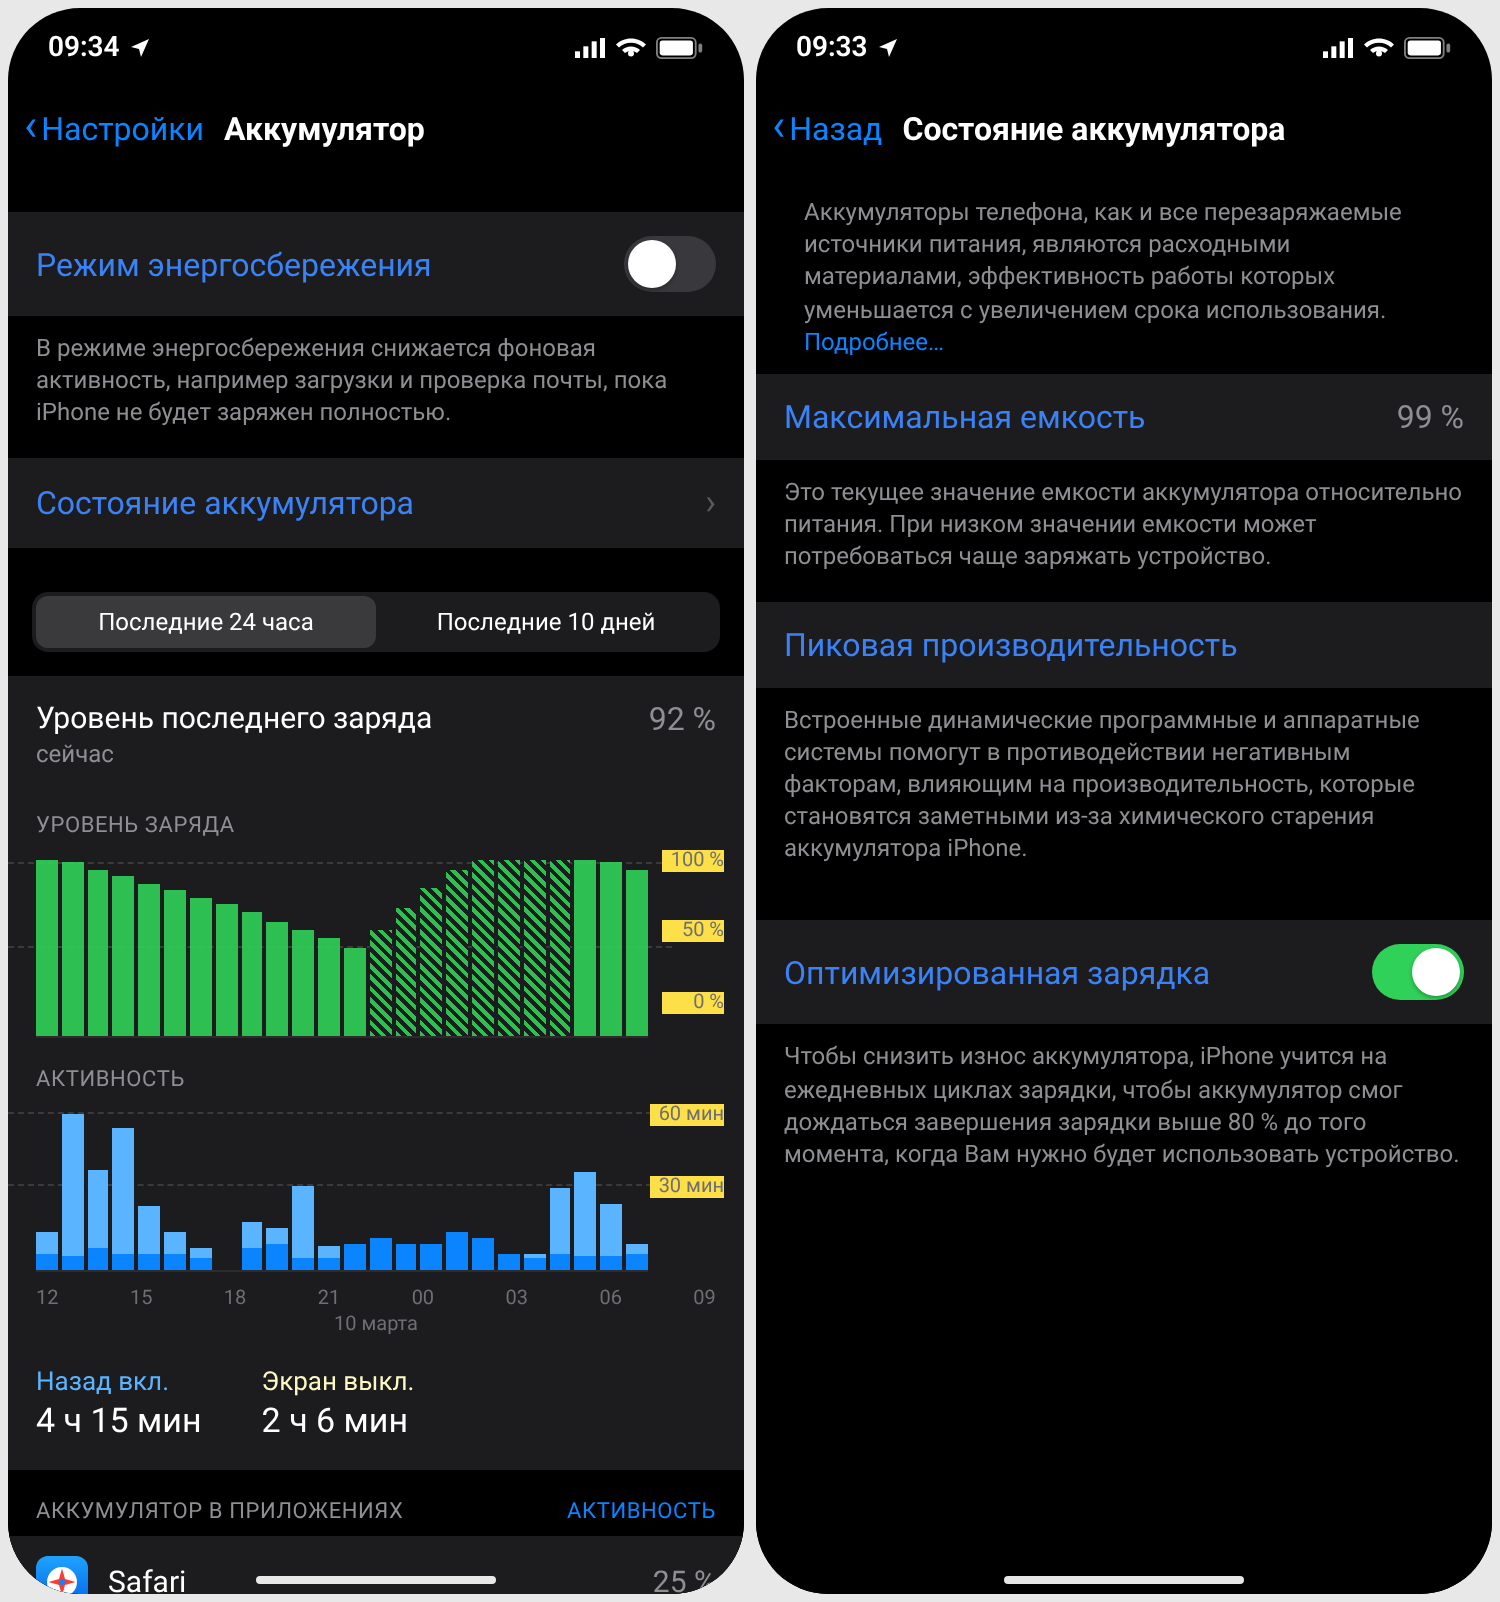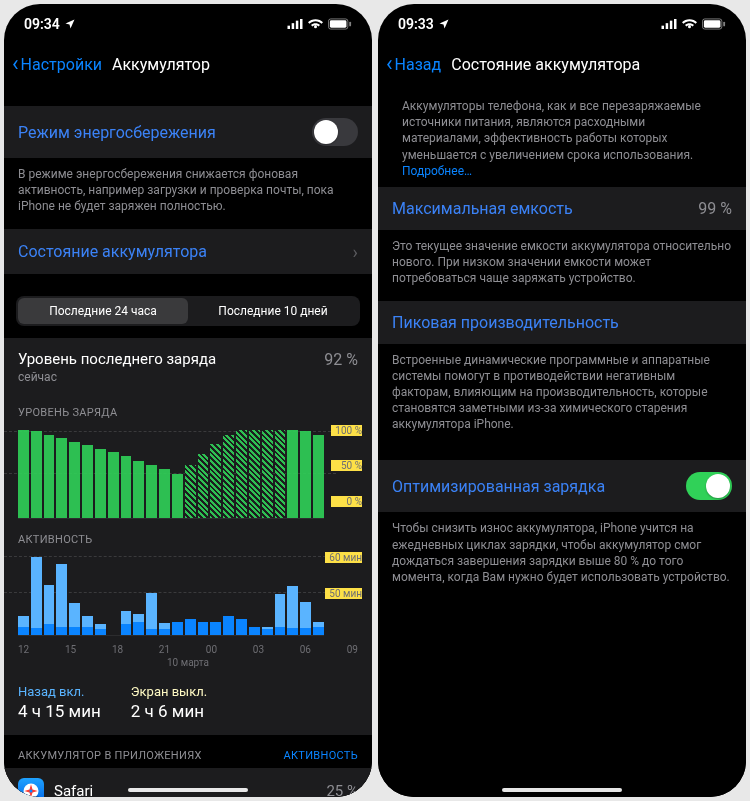--- a/index.html
+++ b/index.html
@@ -5,21 +5,21 @@
   * { box-sizing: border-box; margin: 0; padding: 0; font-family: -apple-system, BlinkMacSystemFont, "Segoe UI", Roboto, Helvetica, Arial, sans-serif; }
   body { background: #e8e8e8; width: 750px; height: 801px; display: flex; gap: 6px; padding: 4px; }
   .phone { width: 370px; height: 793px; background: #000; border-radius: 36px; overflow: hidden; display: flex; flex-direction: column; position: relative; }
   .statusbar { height: 40px; display: flex; align-items: center; justify-content: space-between; padding: 0 20px; color: #fff; font-size: 14px; font-weight: 600; }
   .sb-left { display: flex; align-items: center; gap: 4px; }
   .sb-right { display: flex; align-items: center; gap: 5px; }
   .sb-icon { display: inline-flex; align-items: center; }
   .navbar { height: 40px; display: flex; align-items: center; padding: 0 8px; color: #fff; position: relative; }
   .nav-back { display: flex; align-items: center; color: #0a84ff; font-size: 16px; cursor: pointer; }
   .nav-back .chev { font-size: 22px; line-height: 1; margin-right: 2px; }
-  .nav-title { color: #fff; font-size: 16px; font-weight: 400; margin-left: 10px; }
+  .nav-title { color: #fff; font-size: 16px; font-weight: 700; margin-left: 10px; }
   .scroll { flex: 1; overflow-y: hidden; background: #000; }
   .section-gap { height: 22px; }
   .spacer { height: 14px; }
   .row { background: #1c1c1e; padding: 12px 14px; display: flex; align-items: center; justify-content: space-between; color: #fff; font-size: 16px; }
   .row .label { color: #3b82f6; }
   .row .value { color: #8e8e93; }
   .row .chev-r { color: #5a5a5e; margin-left: 8px; font-size: 18px; }
   .footer-text { color: #8e8e93; font-size: 12px; padding: 8px 14px 14px; line-height: 1.35; }
   .header-text { color: #8e8e93; font-size: 12px; padding: 14px 24px 8px; line-height: 1.35; }
   .toggle { width: 46px; height: 28px; border-radius: 14px; background: #39393d; position: relative; cursor: pointer; }
@@ -174,21 +174,21 @@
           <div class="bar" style="height: 82.72px;"></div>
         </div>
     </div>
 
     <div class="mini-title" style="background:#1c1c1e;">АКТИВНОСТЬ</div>
     <div class="chart-wrap chart-area">
       <div class="grid-line" style="top:6px;"></div>
       <div class="grid-line" style="top:42px;"></div>
       <div class="y-labels">
         <span>60 мин</span>
-        <span>50 мин</span>
+        <span>30 мин</span>
         <span></span>
       </div>
       <div class="chart act-chart chart-inner" id="activity-chart-bars">
           <div class="stacked">
             <div class="seg-a" style="height: 10.4px;"></div>
             <div class="seg-b" style="height: 7.8px;"></div>
           </div>
           <div class="stacked">
             <div class="seg-a" style="height: 71.5px;"></div>
             <div class="seg-b" style="height: 6.5px;"></div>
@@ -367,21 +367,21 @@
   </div>
   <div class="scroll">
     <div class="header-text">
       <span>Аккумуляторы телефона, как и все перезаряжаемые источники питания, являются расходными материалами, эффективность работы которых уменьшается с увеличением срока использования. </span><a href="#">Подробнее…</a>
     </div>
 
     <div class="row">
       <span class="label">Максимальная емкость</span>
       <span class="value">99 %</span>
     </div>
-    <div class="footer-text">Это текущее значение емкости аккумулятора относительно нового. При низком значении емкости может потребоваться чаще заряжать устройство.</div>
+    <div class="footer-text">Это текущее значение емкости аккумулятора относительно питания. При низком значении емкости может потребоваться чаще заряжать устройство.</div>
 
     <div class="row">
       <span class="label">Пиковая производительность</span>
     </div>
     <div class="footer-text">Встроенные динамические программные и аппаратные системы помогут в противодействии негативным факторам, влияющим на производительность, которые становятся заметными из‑за химического старения аккумулятора iPhone.</div>
     <div class="spacer"></div>
 
     <div class="row">
       <span class="label">Оптимизированная зарядка</span>
       <div class="toggle on">

